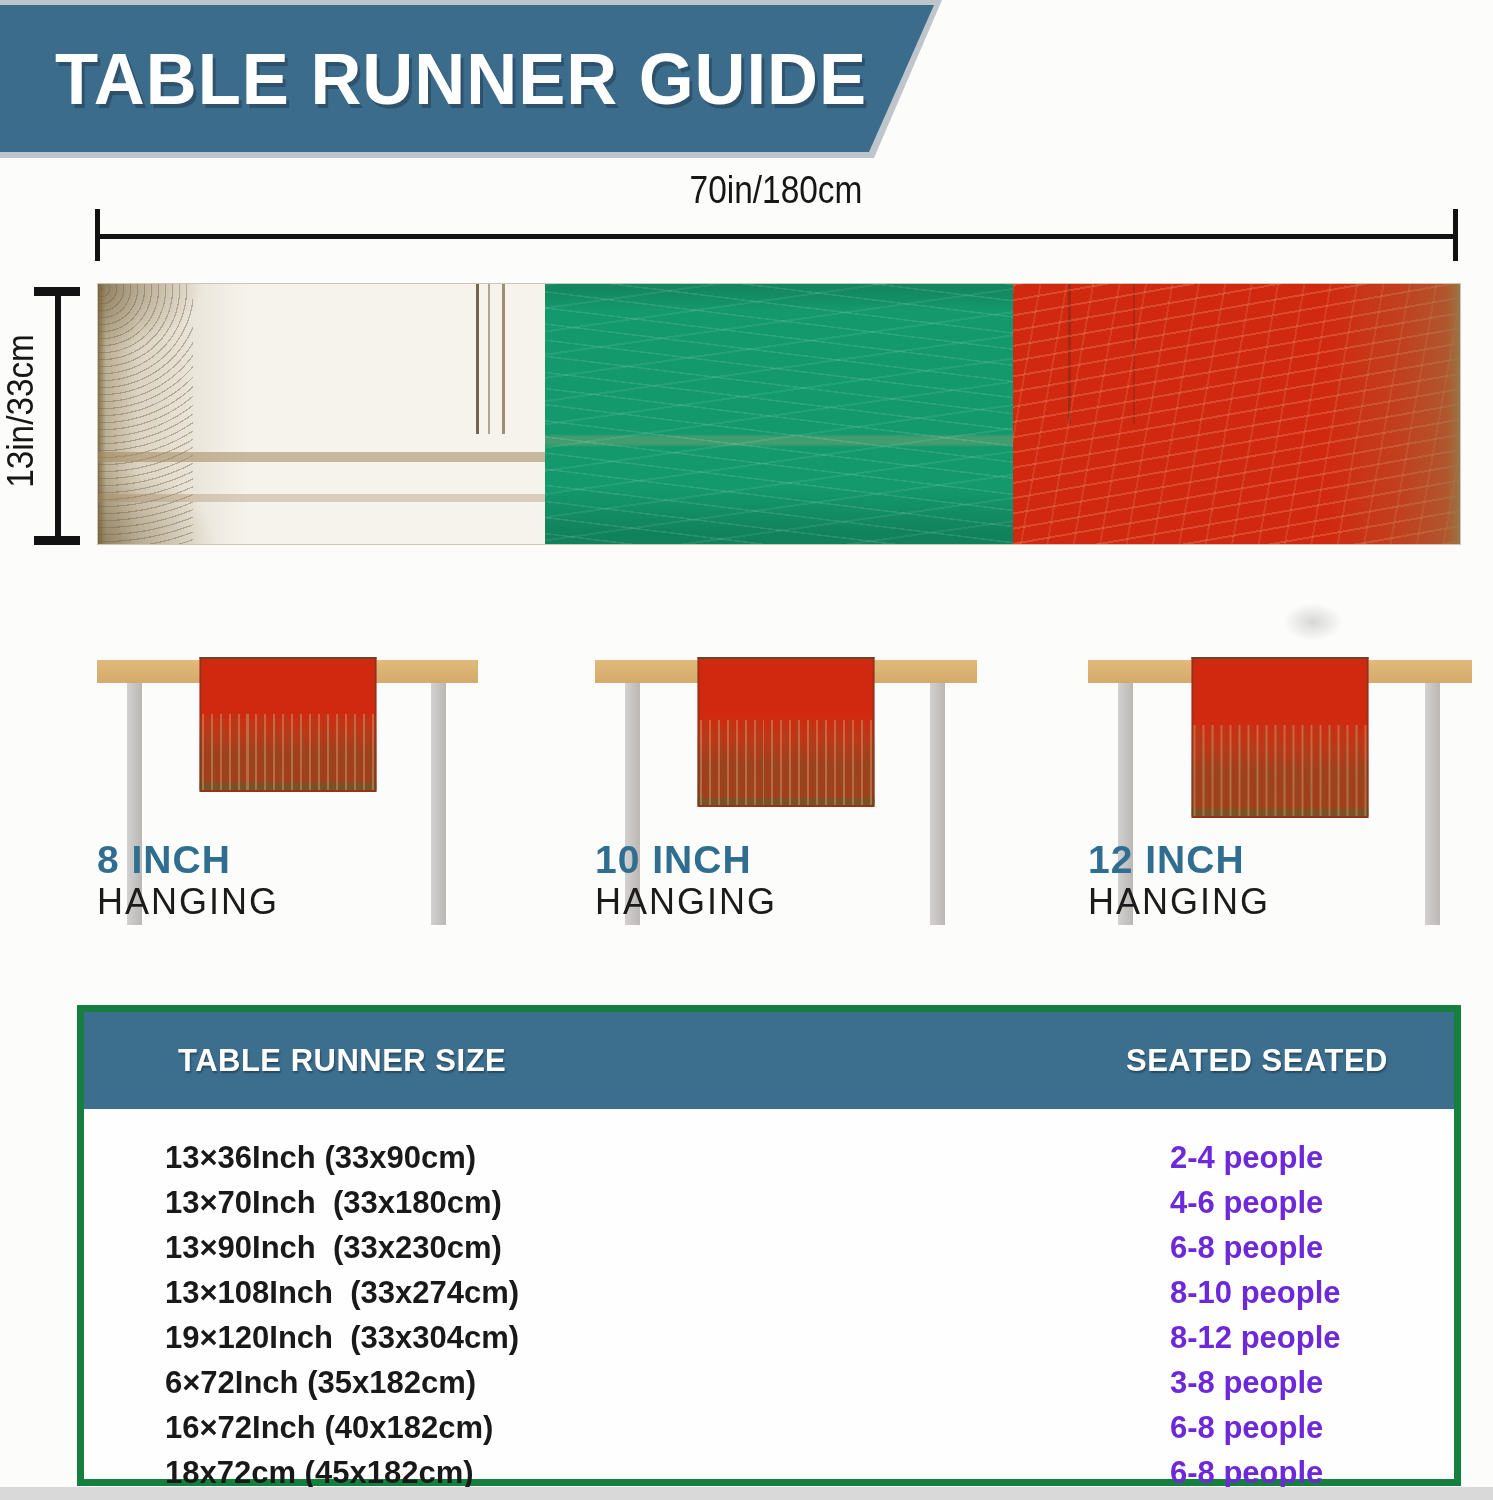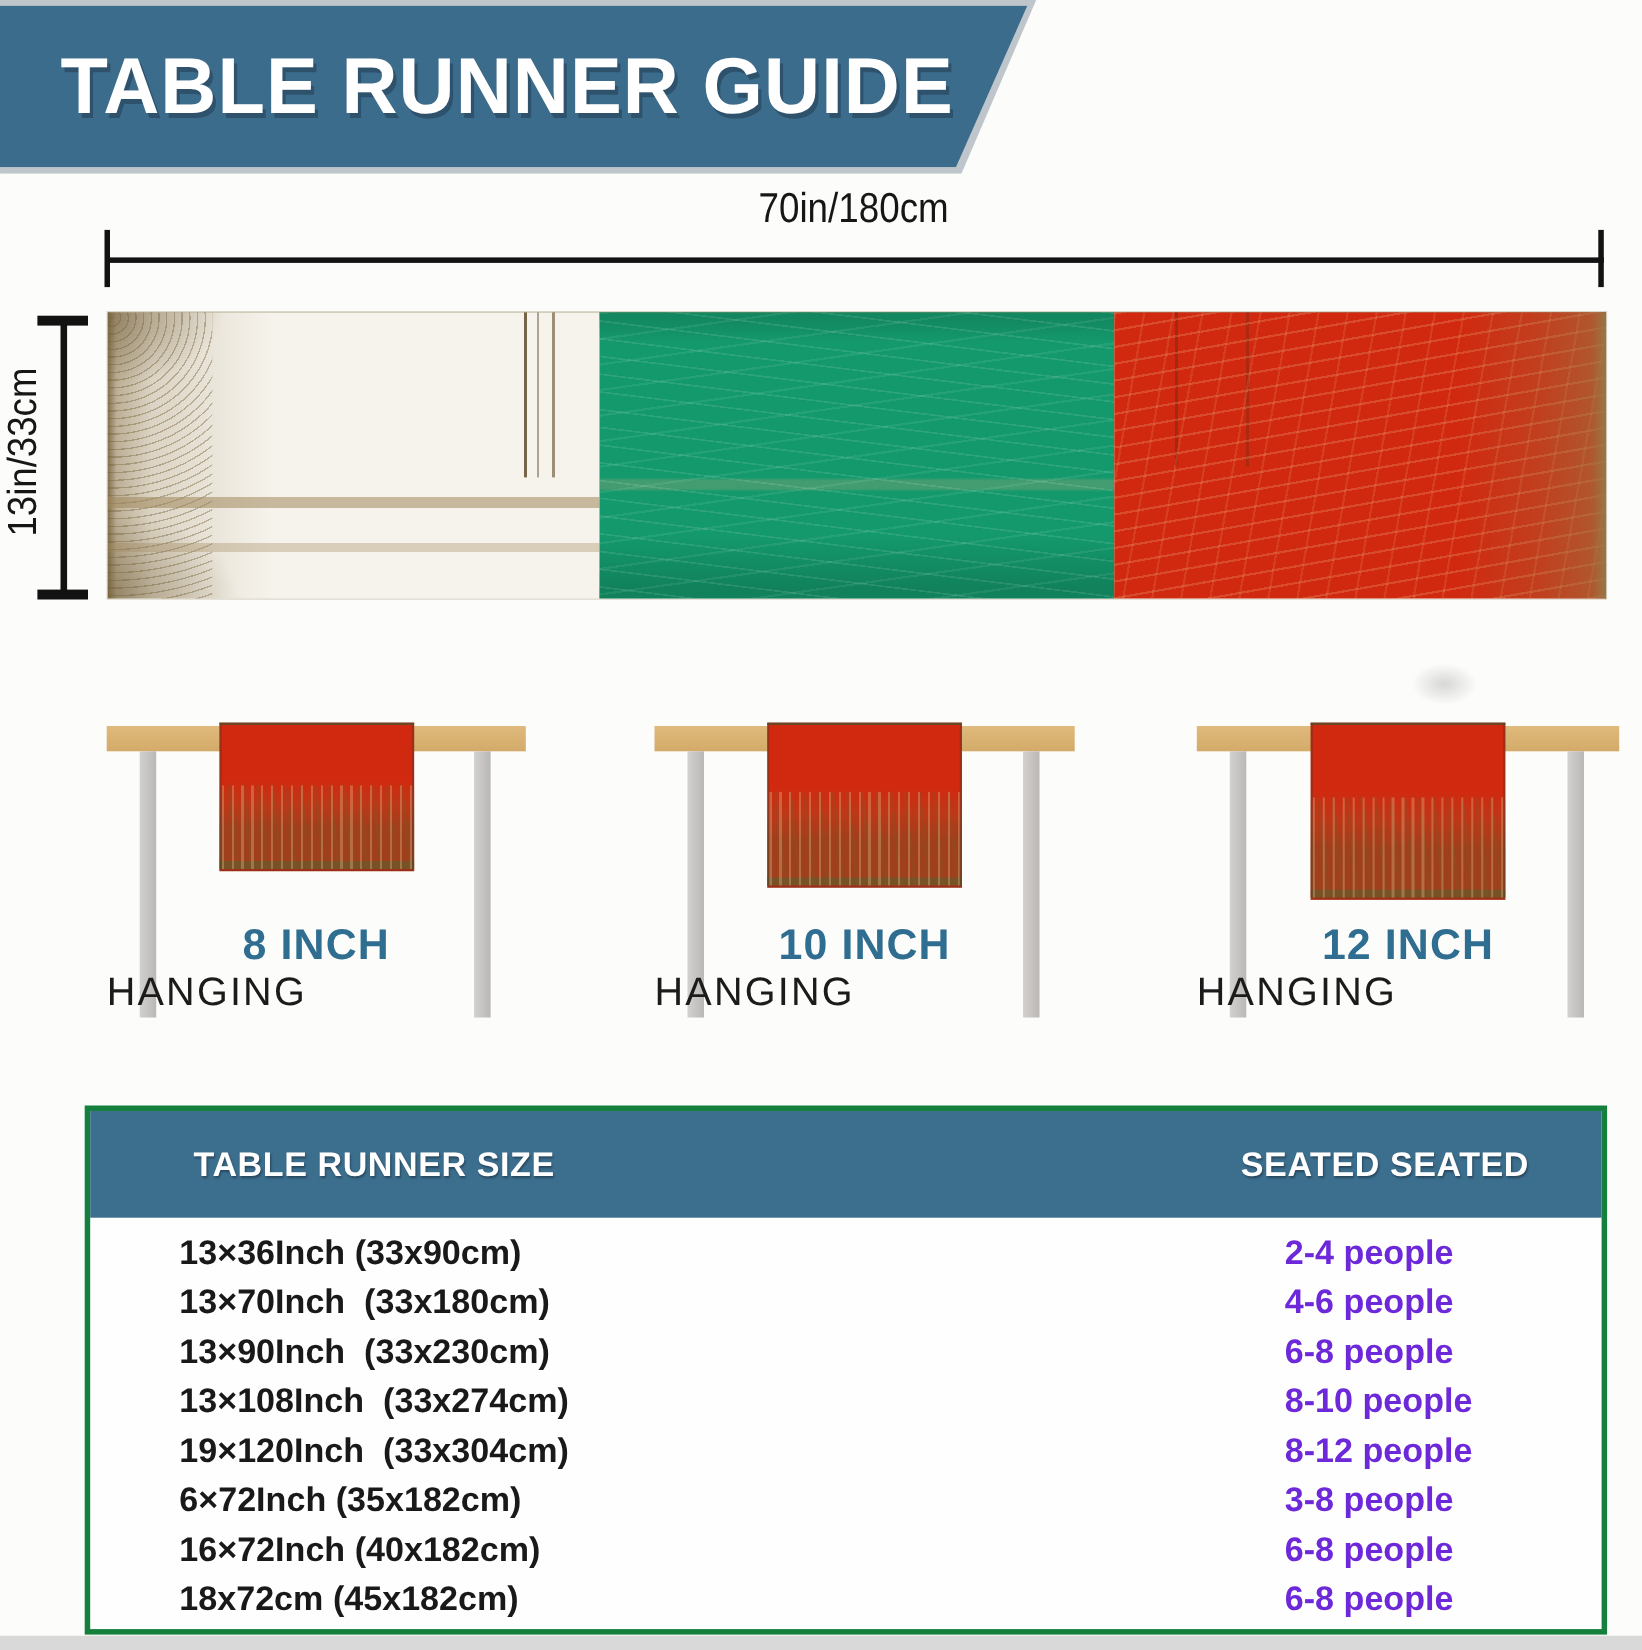--- a/index.html
+++ b/index.html
@@ -99,46 +99,46 @@
     border:2px solid rgba(70,58,42,.38);box-sizing:border-box;
   }
   .mini-runner::after{
     content:"";position:absolute;left:0;right:0;bottom:0;height:58%;
     background:
       repeating-linear-gradient(90deg,rgba(235,200,150,.32) 0 2px,transparent 2px 9px),
       repeating-linear-gradient(84deg,rgba(120,90,40,.22) 0 3px,transparent 3px 13px);
   }
   .fig.g1 .mini-runner{height:135px;} .fig.g2 .mini-runner{height:150px;} .fig.g3 .mini-runner{height:161px;}
   .fig-inch{
-    position:absolute;left:0;width:100%;top:178px;text-align:center;
+    position:absolute;left:0;width:100%;top:178px;text-align:left;
     font-size:39px;font-weight:700;color:#2f6e91;letter-spacing:1px;
   }
   .fig-hang{
     position:absolute;left:0;width:100%;top:221px;text-align:left;
     font-size:36px;font-weight:400;color:#1b1b1b;letter-spacing:2px;
   }
   .smudge{
     position:absolute;left:1283px;top:603px;width:60px;height:38px;
     background:radial-gradient(ellipse at center,rgba(195,195,195,.65),transparent 70%);
   }
 
   
   .size-table{
     position:absolute;left:77px;top:1005px;width:1384px;height:481px;
-    border:5px solid #15803d;box-sizing:border-box;background:#fefefe;
+    border:7px solid #15803d;box-sizing:border-box;background:#fefefe;
   }
   .size-table .thead{
     height:97px;background:#3c6e8e;display:flex;align-items:center;
     justify-content:space-between;padding:0 66px 0 94px;
   }
   .th{
     font-size:31px;font-weight:700;color:#ffffff;letter-spacing:.5px;
     text-shadow:1px 2px 2px rgba(0,0,0,.35);white-space:nowrap;
   }
-  .tbody{position:absolute;left:0;right:0;top:97px;bottom:0;padding-top:9px;border-radius:20px;}
+  .tbody{position:absolute;left:0;right:0;top:97px;bottom:0;padding-top:26px;border-radius:20px;}
   .tr{display:grid;grid-template-columns:1086px auto;height:45px;align-items:center;}
   .td-size{padding-left:81px;font-size:31px;font-weight:600;color:#191919;white-space:pre;}
   .td-persons{font-size:31px;font-weight:600;color:#6d28d9;white-space:nowrap;}
 
   .bottom-strip{position:absolute;left:0;top:1487px;width:100%;height:13px;background:#d9d9d9;}
 </style>
 </head>
 <body>
 
 <div class="page">

